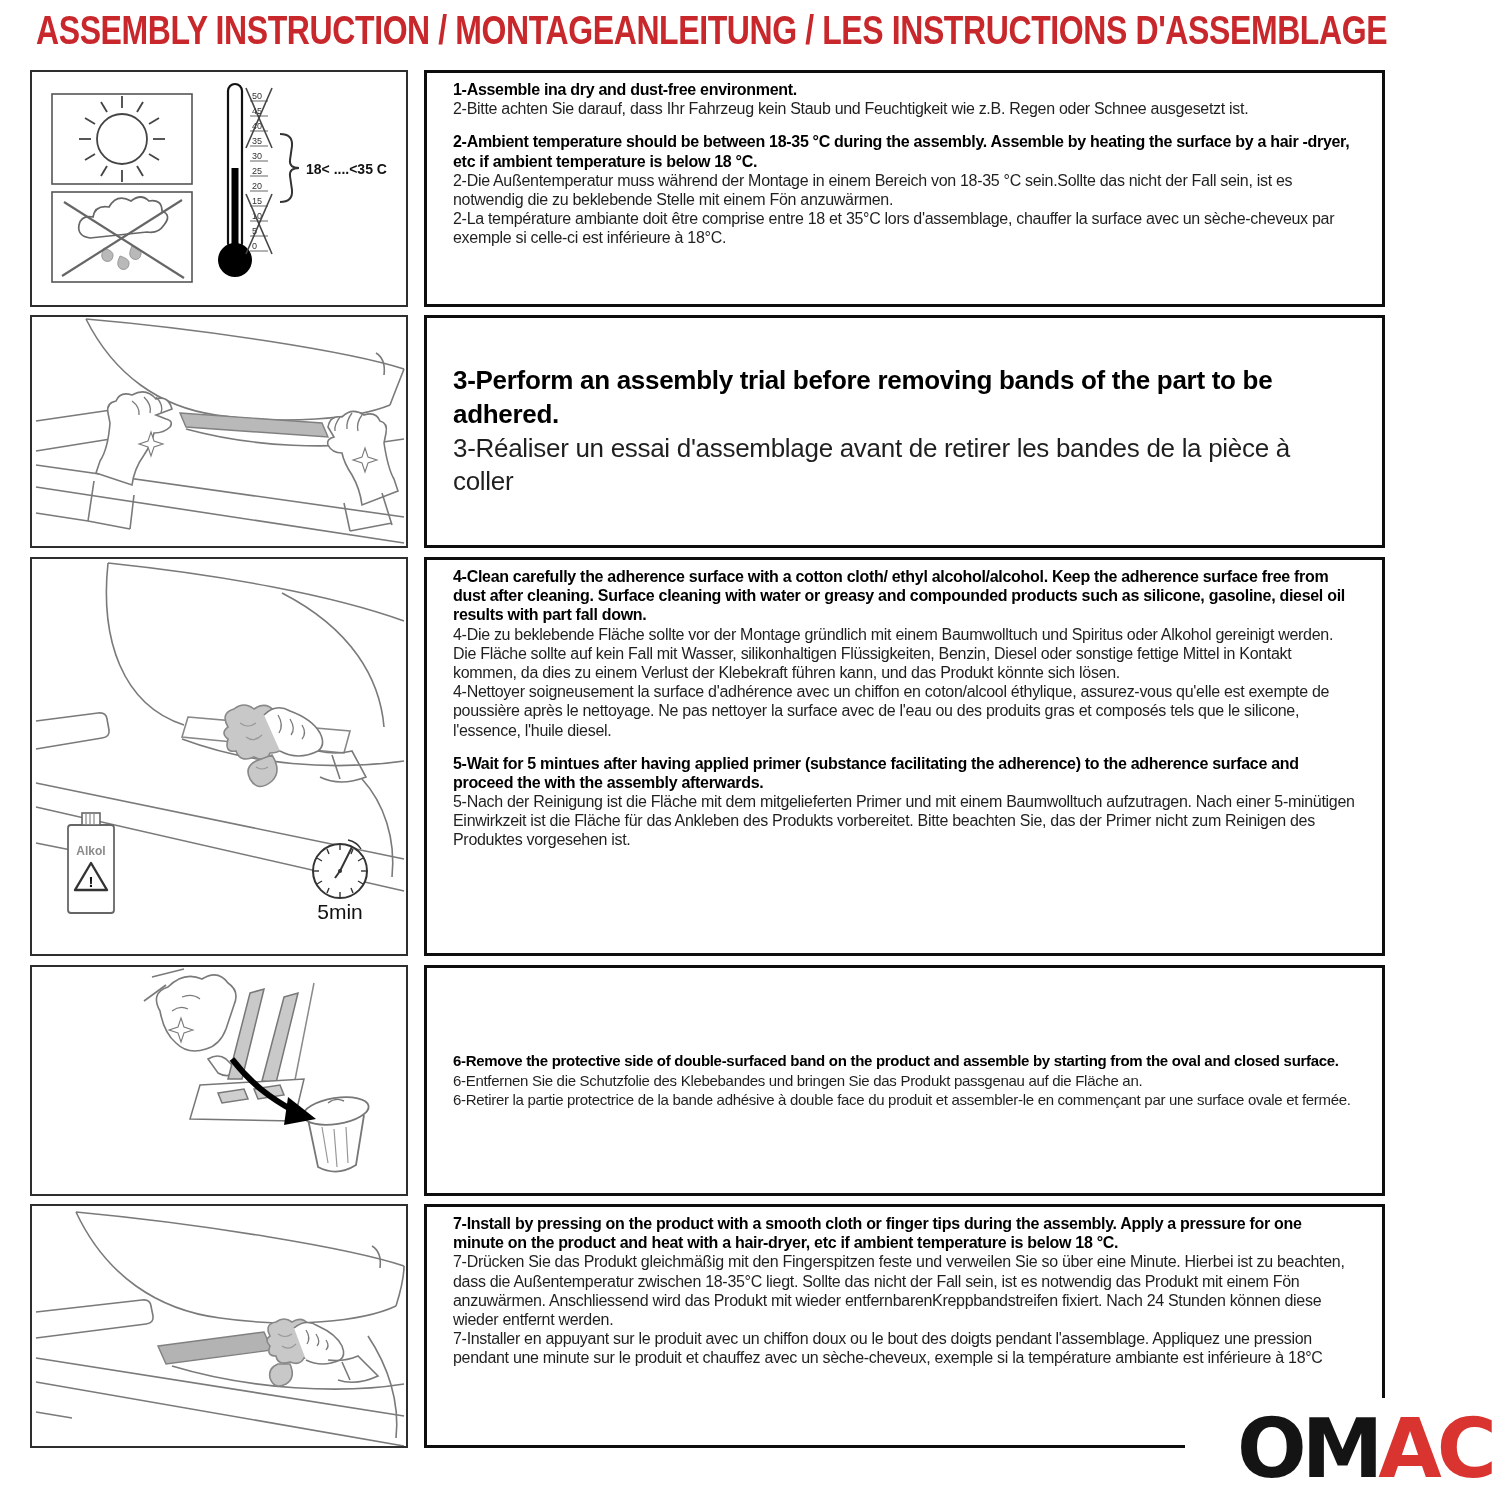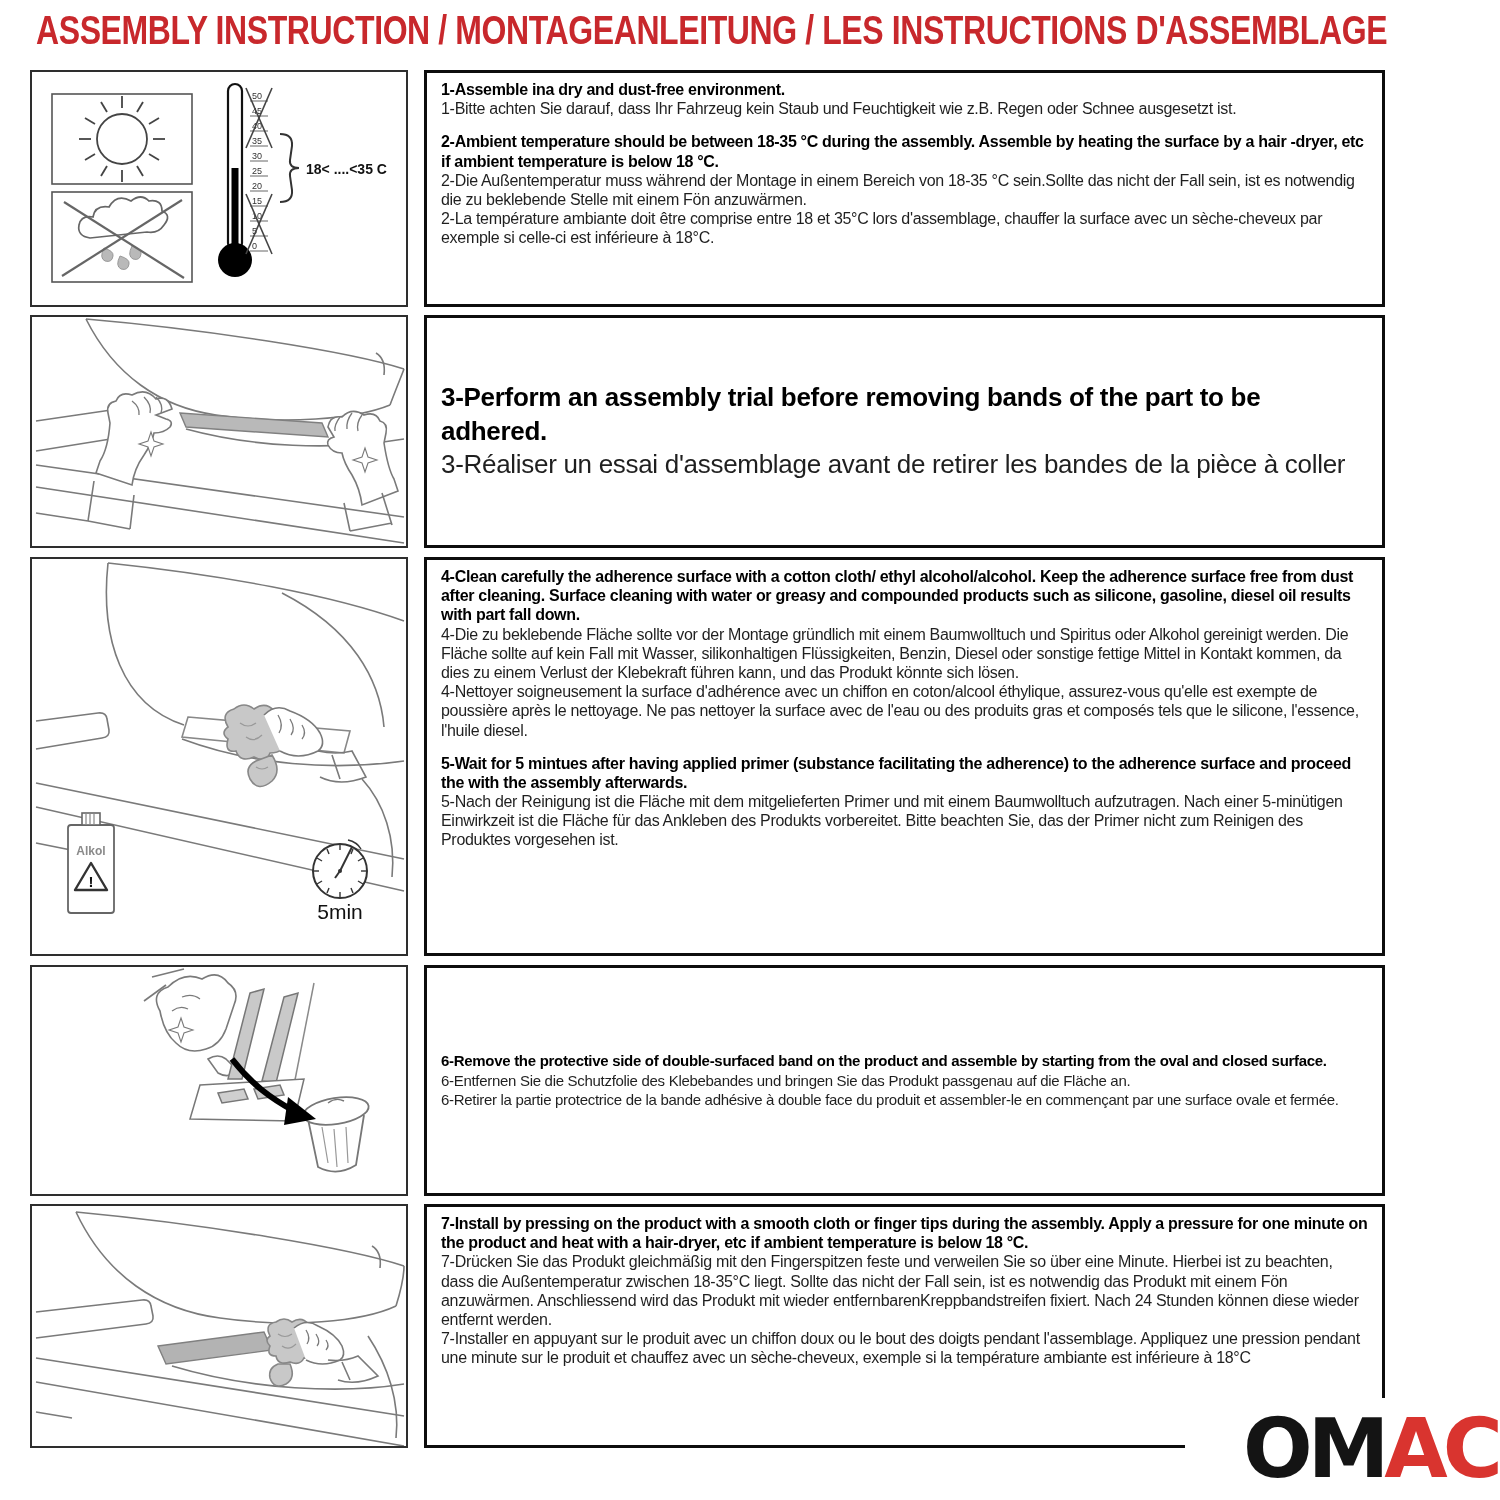--- a/index.html
+++ b/index.html
@@ -4,38 +4,38 @@
 <style>
   html,body{margin:0;padding:0;background:#fff;}
   .page{position:relative;width:1500px;height:1500px;background:#fff;overflow:hidden;
         font-family:"Liberation Sans", sans-serif;}
   .title{position:absolute;left:36px;top:8px;font-size:40px;font-weight:bold;
          color:#c8282c;white-space:nowrap;transform:scaleX(0.80);transform-origin:left top;
          letter-spacing:-0.5px;}
   .illo{position:absolute;left:30px;width:378px;border:2px solid #2e2e2e;background:#fff;
         box-sizing:border-box;}
   .txt{position:absolute;left:424px;width:961px;border:3px solid #0d0d0d;background:#fff;
-       box-sizing:border-box;padding:7px 14px;overflow:hidden;color:#1f1f1f;}
+       box-sizing:border-box;padding:7px 26px;overflow:hidden;color:#1f1f1f;}
   .r1{top:70px;height:237px;}
   .r2{top:315px;height:233px;}
   .r3{top:557px;height:399px;}
   .r4{top:965px;height:231px;}
   .r5{top:1204px;height:244px;}
   .p{margin:0;letter-spacing:-0.3px;}
   .s-small .p{font-size:16px;line-height:1.2;}
   .s2 .p{font-size:26px;line-height:1.3;}
   .s4 .p{font-size:15px;line-height:1.32;}
   .b{font-weight:bold;color:#000;}
   .gap{margin-top:14px;}
   .vcenter{display:flex;flex-direction:column;justify-content:center;}
   svg{display:block;}
   .logo{position:absolute;top:1398px;left:1185px;width:315px;height:102px;background:#fff;
         display:flex;align-items:center;justify-content:flex-end;z-index:5;
         font-family:"DejaVu Sans", sans-serif;font-weight:bold;font-size:82px;
-        letter-spacing:-5px;line-height:1;padding-right:2px;box-sizing:border-box;}
+        letter-spacing:-5px;line-height:1;padding-right:8px;box-sizing:border-box;}
   .logo .blk{color:#141414;}
   .logo .red{color:#d9342f;}
 </style>
 </head>
 <body>
 
 <div class="page">
 
   <div class="title">ASSEMBLY INSTRUCTION / MONTAGEANLEITUNG / LES INSTRUCTIONS D'ASSEMBLAGE</div>
 
@@ -105,21 +105,21 @@
             <line x1="240" y1="122" x2="214" y2="182"></line>
         </g>
         <path d="M248,62 Q261,62 260,74 L258,88 Q257,96 267,96 Q257,96 258,104 L260,118 Q261,130 248,130" fill="none" stroke="#333" stroke-width="2"></path>
         <text x="274" y="102" font-family="Liberation Sans, sans-serif" font-size="14" font-weight="bold" fill="#111">18&lt; ....&lt;35 C</text>
       </g>
     </svg>
   </div>
 
   <div class="txt r1 s-small">
     <p class="p b">1-Assemble ina dry and dust-free environment.</p>
-    <p class="p">1-Bitte achten Sie darauf, dass Ihr Fahrzeug kein Staub und Feuchtigkeit wie z.B. Regen oder Schnee ausgesetzt ist.</p>
+    <p class="p">2-Bitte achten Sie darauf, dass Ihr Fahrzeug kein Staub und Feuchtigkeit wie z.B. Regen oder Schnee ausgesetzt ist.</p>
     <p class="p b gap">2-Ambient temperature should be between 18-35 °C  during the assembly. Assemble by heating the surface by a hair -dryer, etc if ambient temperature is below 18 °C.</p>
     <p class="p">2-Die Außentemperatur muss während der Montage in einem Bereich von 18-35 °C  sein.Sollte das nicht der Fall sein, ist es notwendig die zu beklebende Stelle mit einem Fön anzuwärmen.</p>
     <p class="p">2-La température ambiante doit être comprise entre 18 et 35°C lors d'assemblage, chauffer la surface avec un sèche-cheveux par exemple si celle-ci est inférieure à 18°C.</p>
   </div>
 
   <div class="illo r2">
     <svg width="374" height="229" viewBox="0 0 374 229">
       <g fill="none" stroke="#7a7a7a" stroke-width="1.6">
         <path d="M54,2 C82,58 128,90 184,98 C252,108 324,102 358,88"></path>
         <path d="M54,2 C170,12 316,34 372,52"></path>

